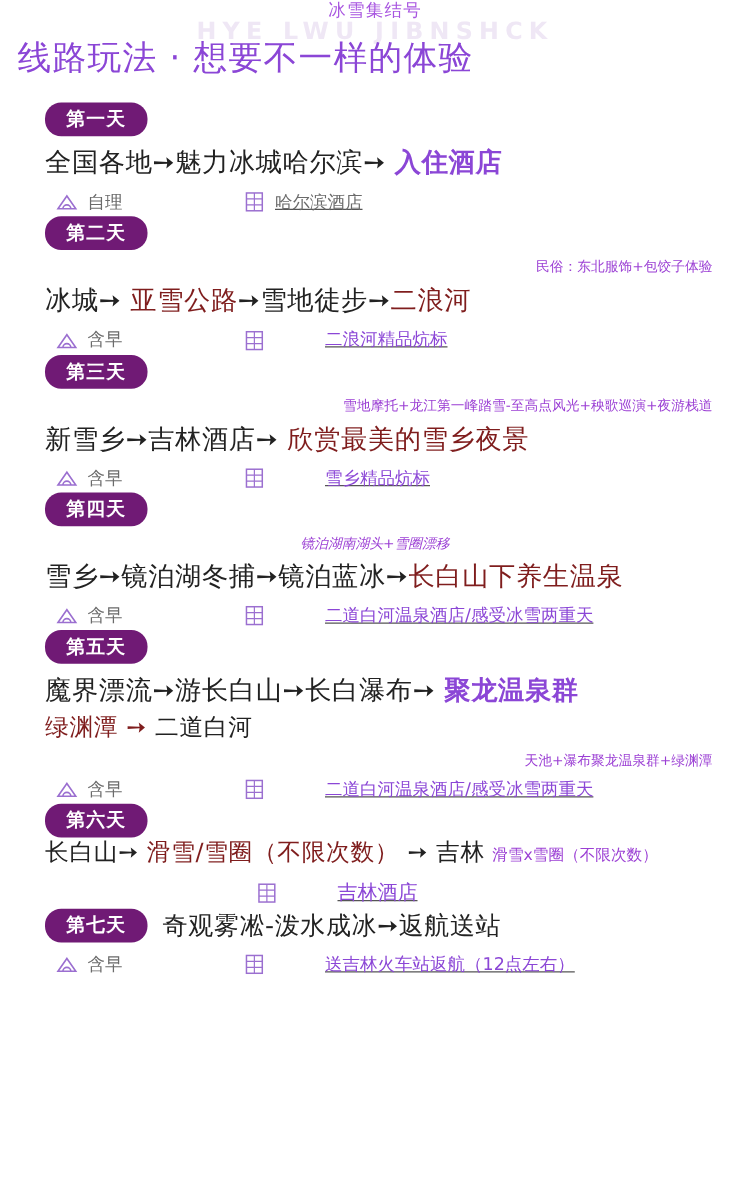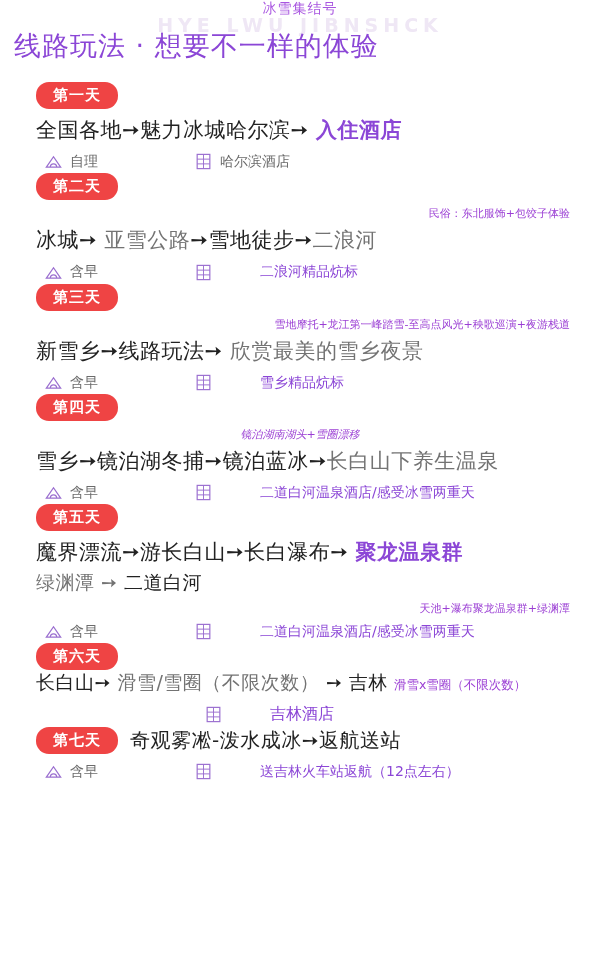--- a/index.html
+++ b/index.html
@@ -54,21 +54,21 @@
   }
   .days {
     margin-top: 18px;
   }
   .day {
     position: relative;
     margin-bottom: 2px;
   }
   .day-badge {
     display: inline-block;
-    background: #ef4444;
+    background: #701a75;
     color: #ffffff;
     font-size: 15px;
     font-weight: bold;
     border-radius: 13px;
     padding: 4px 17px;
     margin-left: 22px;
     letter-spacing: 1px;
   }
   .note {
     text-align: right;
@@ -84,21 +84,21 @@
     font-style: italic;
   }
   .route {
     font-size: 21px;
     color: #222222;
     margin: 7px 0 0 22px;
     line-height: 1.35;
     letter-spacing: 0.5px;
   }
   .route .hl {
-    color: #737373;
+    color: #7f1d1d;
   }
   .route .big-hl {
     color: #8b46d6;
     font-weight: bold;
   }
   .route.small {
     font-size: 19px;
   }
   .meal-row {
     display: flex;
@@ -108,20 +108,21 @@
     color: #555555;
   }
   .meal {
     display: flex;
     align-items: center;
     min-width: 150px;
   }
   .hotel {
     display: flex;
     align-items: center;
+    text-decoration: underline;
   }
   .icn {
     display: inline-block;
     width: 19px;
     height: 19px;
     margin-right: 7px;
     flex: none;
   }
   .icn svg { display: block; }
   .meal-label, .hotel-label {
@@ -224,21 +225,21 @@
           </span>
           <span class="hotel-label purple">二浪河精品炕标</span>
         </div>
       </div>
     </div>
 
     <div class="day">
       <div class="day-badge">第三天</div>
       <div class="note">雪地摩托+龙江第一峰踏雪-至高点风光+秧歌巡演+夜游栈道</div>
       <div class="route">
-        <span>新雪乡➙线路玩法➙ </span><span class="hl">欣赏最美的雪乡夜景</span>
+        <span>新雪乡➙吉林酒店➙ </span><span class="hl">欣赏最美的雪乡夜景</span>
       </div>
       <div class="meal-row">
         <div class="meal">
           <span class="icn">
             <svg viewBox="0 0 24 24" width="19" height="19">
                 <path d="M3 19 L12 6 L21 19 Z" fill="none" stroke="#9b6fd0" stroke-width="1.6"></path>
                 <path d="M8 19 a4 4 0 0 1 8 0" fill="none" stroke="#9b6fd0" stroke-width="1.6"></path>
               </svg>
           </span>
           <span class="meal-label">含早</span>

